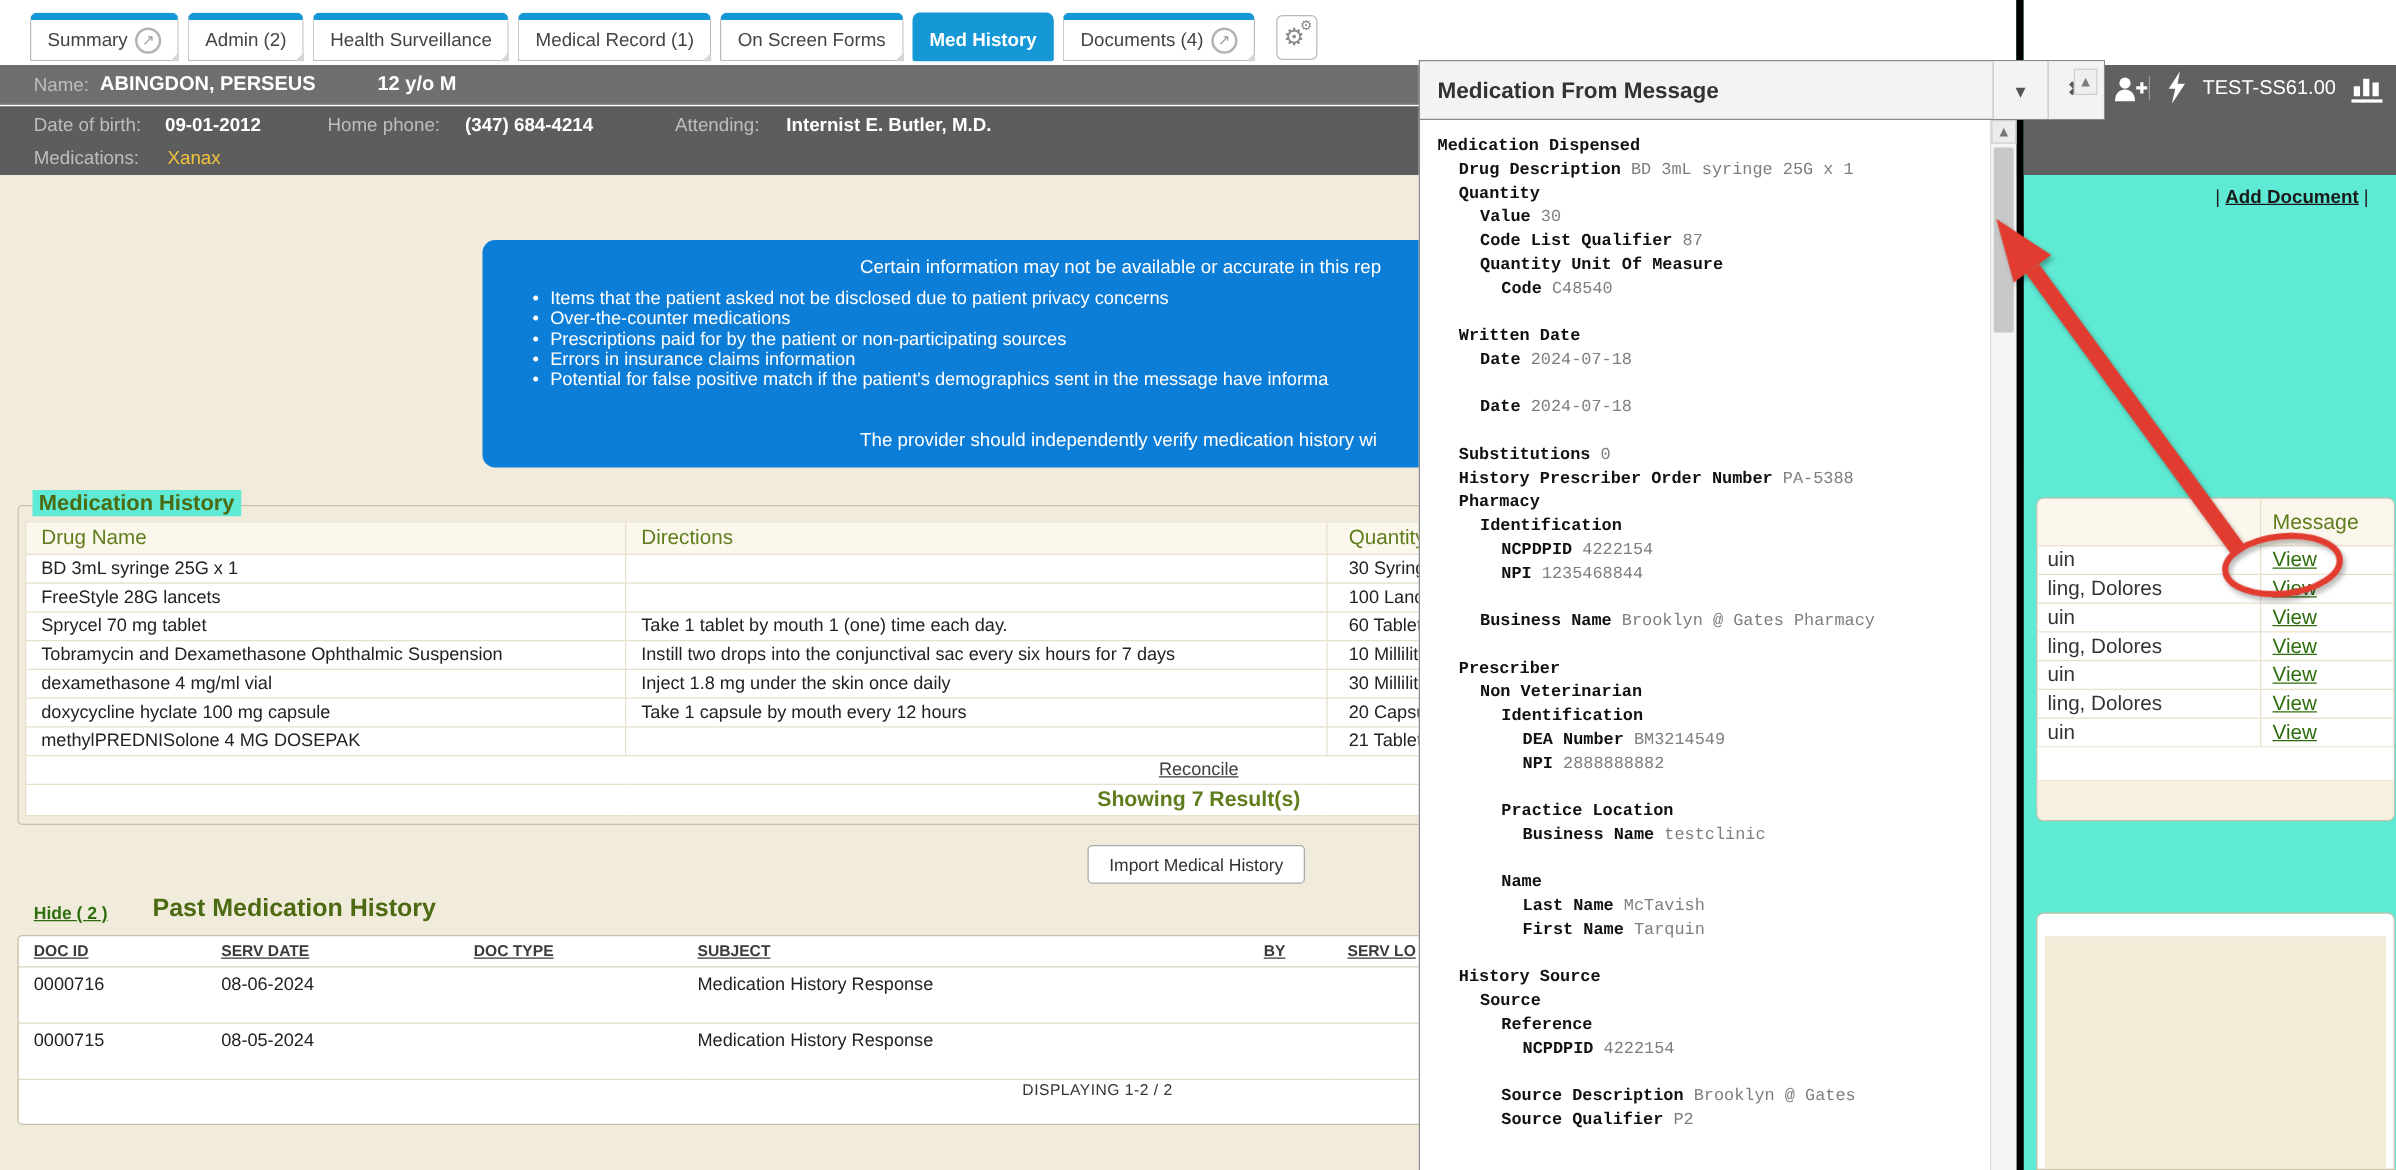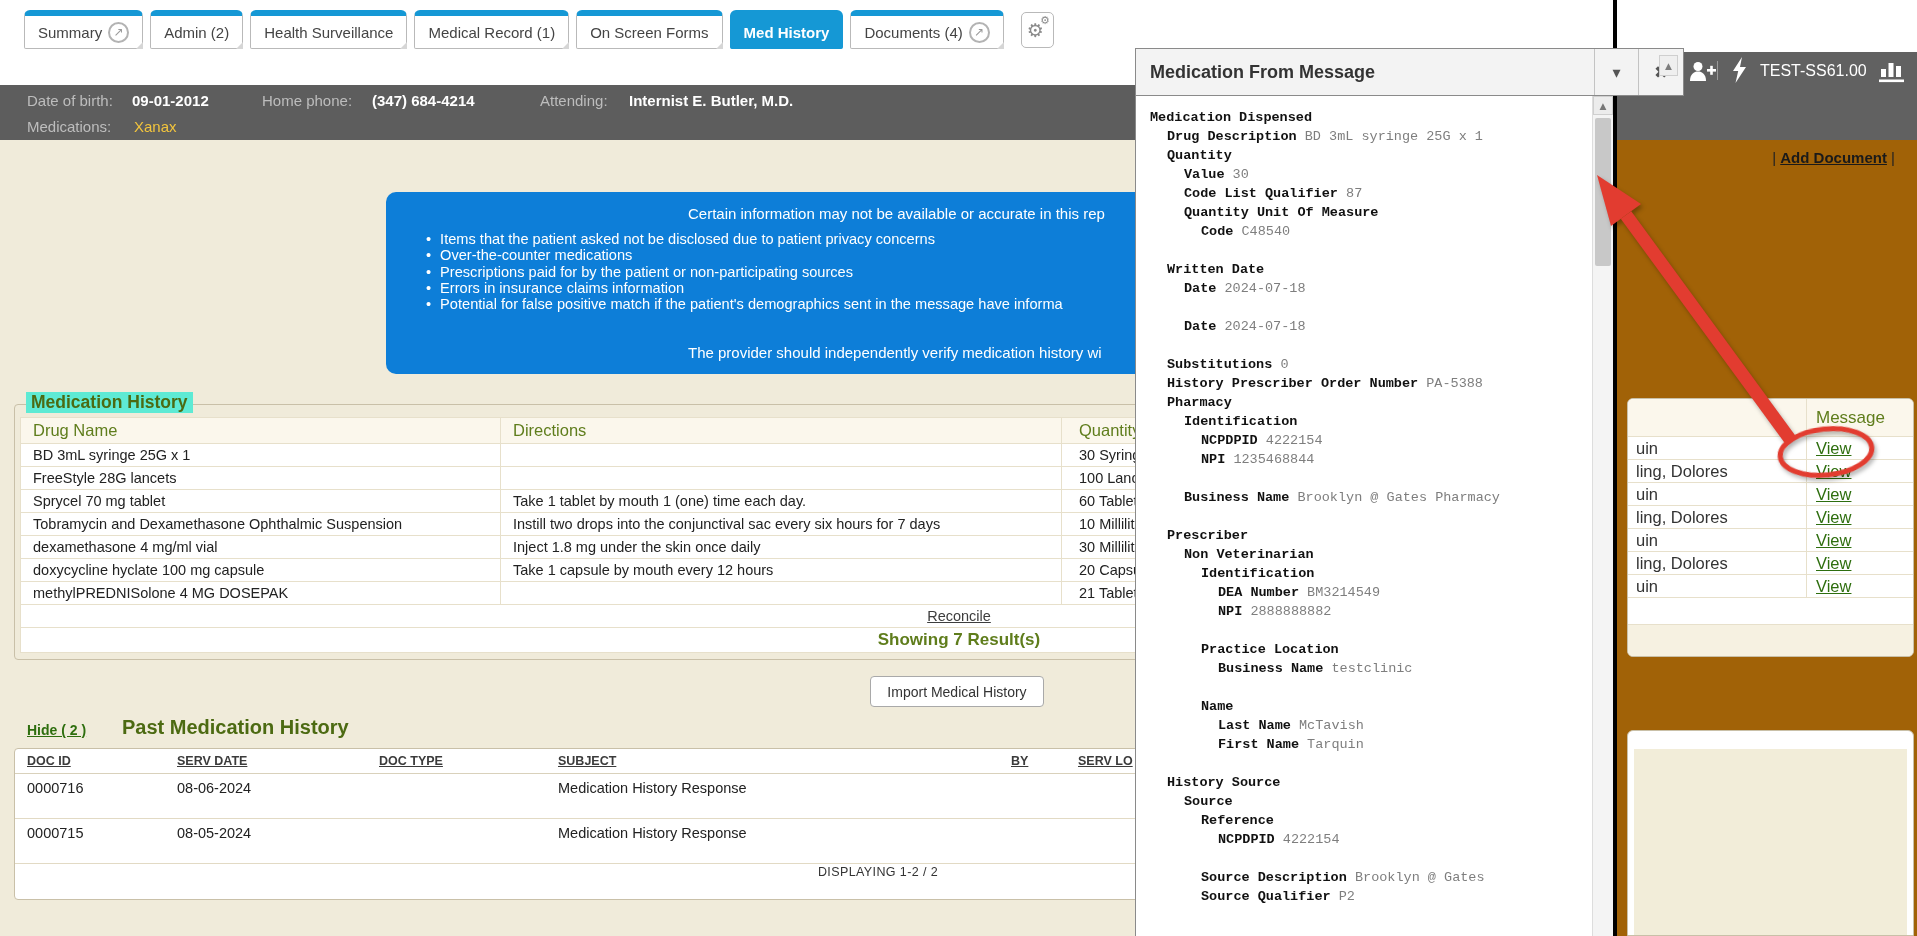--- a/index.html
+++ b/index.html
@@ -71,22 +71,22 @@
   #past-box { left:14px; top:748px; width:1726px; height:152px; background:#fff; overflow:hidden; }
   #past-table { position:absolute; left:0; top:0; width:100%; border-collapse:collapse; table-layout:fixed; }
   #past-table th { height:24px; font-size:12.5px; color:#3b3b3b; text-align:left; padding:0 0 0 12px;
     border-bottom:1px solid #d9d1bb; text-decoration:underline; white-space:nowrap; cursor:pointer;margin-left:34px; }
   #past-table td { height:45px; font-size:14.5px; color:#222; padding:6px 0 0 12px; vertical-align:top;
     border-bottom:1px solid #e2dac4; white-space:nowrap; overflow:hidden; }
   #past-displaying { position:absolute; left:0; top:116px; width:1726px; text-align:center;
     font-size:12.5px; color:#333; letter-spacing:.4px; }
 
   
-  #right-panel { position:absolute; left:1613px; top:0; width:304px; height:936px; background:#a16207;
-    border-left:4px solid #000000; z-index:10; }
+  #right-panel { position:absolute; left:1613px; top:0; width:304px; height:936px; background:#5eead4;
+    border-left:6px solid #000000; z-index:10; }
   #right-panel .rp-top { position:absolute; left:0; top:0; right:0; height:52px; background:#fff; }
   #right-panel .rp-band { position:absolute; left:0; top:52px; right:0; height:88px; background:#616161; }
   .rp-icons { position:absolute; top:3px; left:0; right:0; height:30px; }
   .rp-divider { position:absolute; left:100px; top:6px; width:1px; height:19px; background:#9a9a9a; }
   .rp-station { position:absolute; left:143px; top:7px; color:#fff; font-size:16px; white-space:nowrap; }
   #add-doc { position:absolute; right:22px; top:149px; font-size:15px; color:#222; white-space:nowrap; }
   #add-doc a { color:#1a1a1a; font-weight:bold; }
 
   #msg-box { position:absolute; left:10px; top:398px; width:287px; height:259px; background:#fff;
     border:1px solid #c9c0a8; border-radius:6px; overflow:hidden; }
@@ -168,20 +168,25 @@
         <span>Documents (4)</span>
         <span class="circle-arrow">↗</span>
       </div>
       <div id="gear-btn">
         <span class="g1">⚙</span>
         <span class="g2">⚙</span>
       </div>
     </div>
 
   <div class="band">
+    <div class="band-r1">
+      <span class="blabel" style="left:27px; top:8px;">Name:</span>
+      <span class="bval" style="left:80px; top:7px; font-size:16px;">ABINGDON, PERSEUS</span>
+      <span class="bval" style="left:302px; top:7px; font-size:16px;">12 y/o M</span>
+    </div>
     <div class="band-r2">
       <span class="blabel" style="left:27px; top:7px;">Date of birth:</span>
       <span class="bval" style="left:132px; top:7px;">09-01-2012</span>
       <span class="blabel" style="left:262px; top:7px;">Home phone:</span>
       <span class="bval" style="left:372px; top:7px;">(347) 684-4214</span>
       <span class="blabel" style="left:540px; top:7px;">Attending:</span>
       <span class="bval" style="left:629px; top:7px;">Internist E. Butler, M.D.</span>
       <span class="blabel" style="left:27px; top:33px;">Medications:</span>
       <span class="byellow" style="left:134px; top:33px;">Xanax</span>
     </div>

